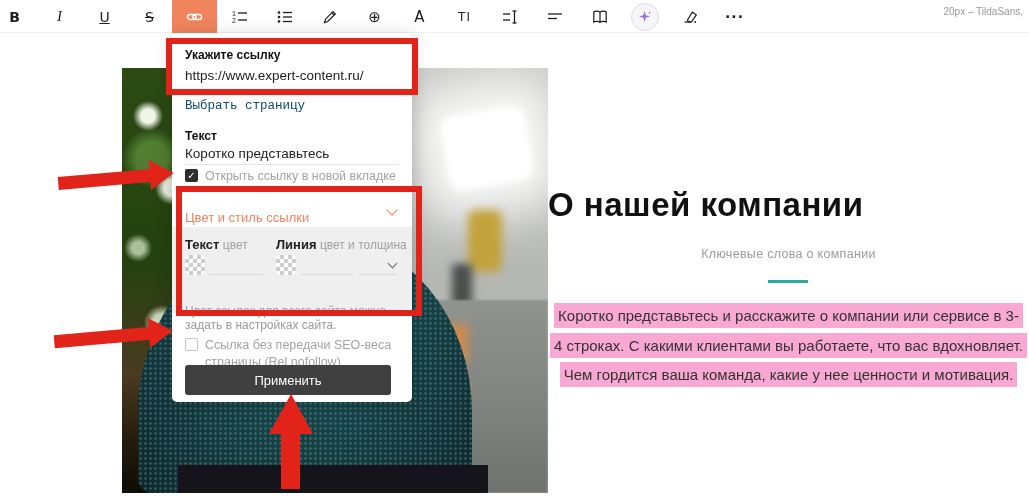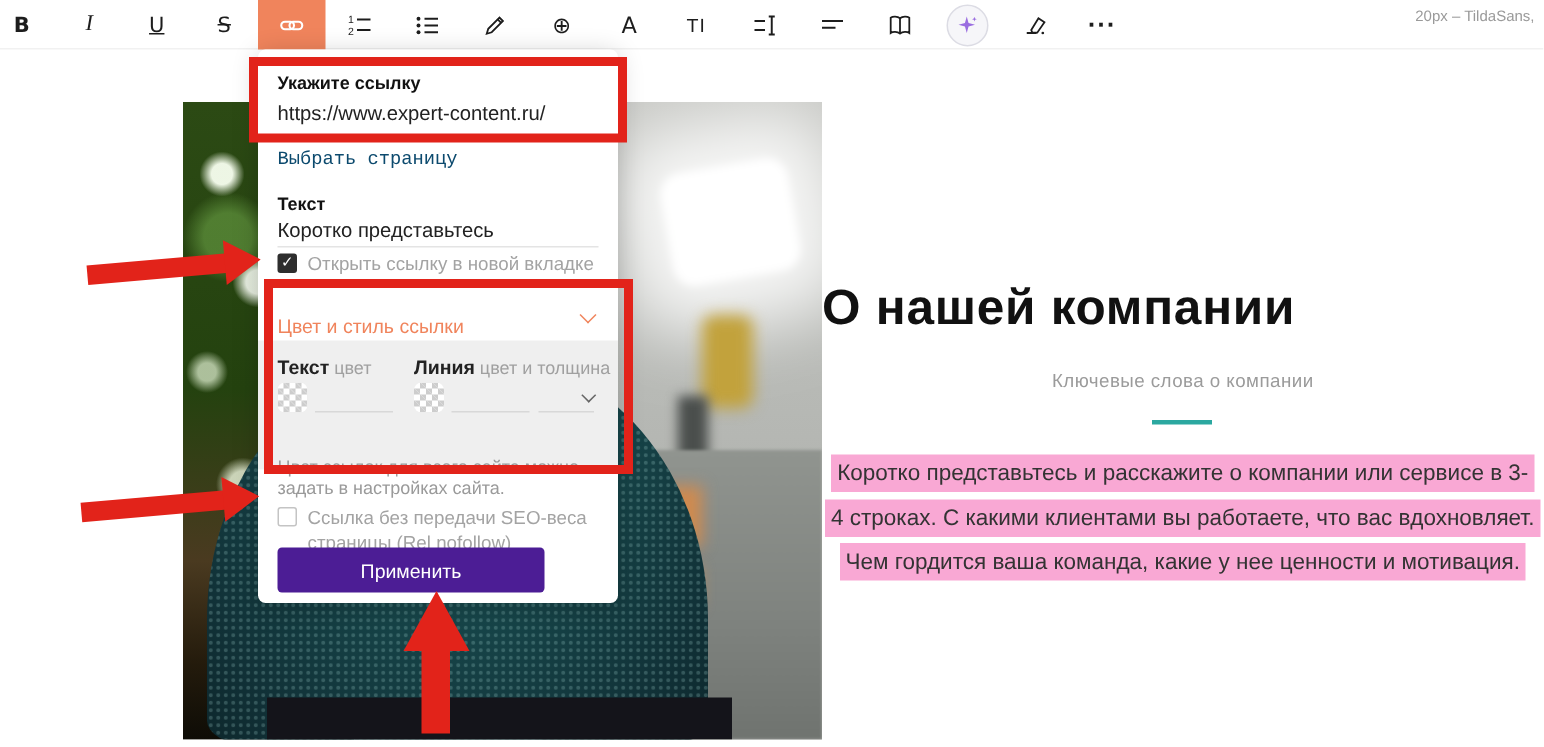--- a/index.html
+++ b/index.html
@@ -113,21 +113,21 @@
   .checker { position:absolute; top:28px; width:20px; height:20px; border-radius:5px; background-color:#fff;
     background-image:linear-gradient(45deg,#cdcdcd 25%,transparent 25%,transparent 75%,#cdcdcd 75%),
                      linear-gradient(45deg,#cdcdcd 25%,transparent 25%,transparent 75%,#cdcdcd 75%);
     background-size:8px 8px; background-position:0 0,4px 4px; }
   .sw1 { left:13px; } .sw2 { left:104px; }
   .pline { position:absolute; top:47px; height:1px; background:#d8d8d8; }
   .pl-a { left:38px; width:52px; } .pl-b { left:129px; width:52px; } .pl-c { left:187px; width:37px; }
   .chev-dark { position:absolute; left:217px; top:33px; width:7px; height:7px;
     border-right:1.4px solid #666; border-bottom:1.4px solid #666; transform:rotate(45deg); }
   .panel-note { position:absolute; left:13px; top:57px; width:216px; font-size:12px; color:#9a9a9a; line-height:13.5px;margin-top:21px; }
-  .apply-btn { position:absolute; left:13px; top:332px; width:178px; height:30px; background:#4c1d95;
+  .apply-btn { position:absolute; left:13px; top:332px; width:206px; height:30px; background:#404040;
     border:none; border-radius:3px; color:#fff; font-size:13px; font-family:"Liberation Sans",sans-serif;
     cursor:pointer; }
 
   
   .red-rect { position:absolute; border:6px solid #E2231A; z-index:8; pointer-events:none; }
   .rr1 { left:166px; top:38px; width:252px; height:57px; }
   .rr2 { left:176px; top:186px; width:246px; height:130px; }
   .arrow-r { position:absolute; height:30px; z-index:9; }
   .arrow-r .shaft { position:absolute; left:0; top:9px; width:calc(100% - 22px); height:13px; background:#E2231A; }
   .arrow-r .head { position:absolute; right:0; top:0; width:0; height:0;

